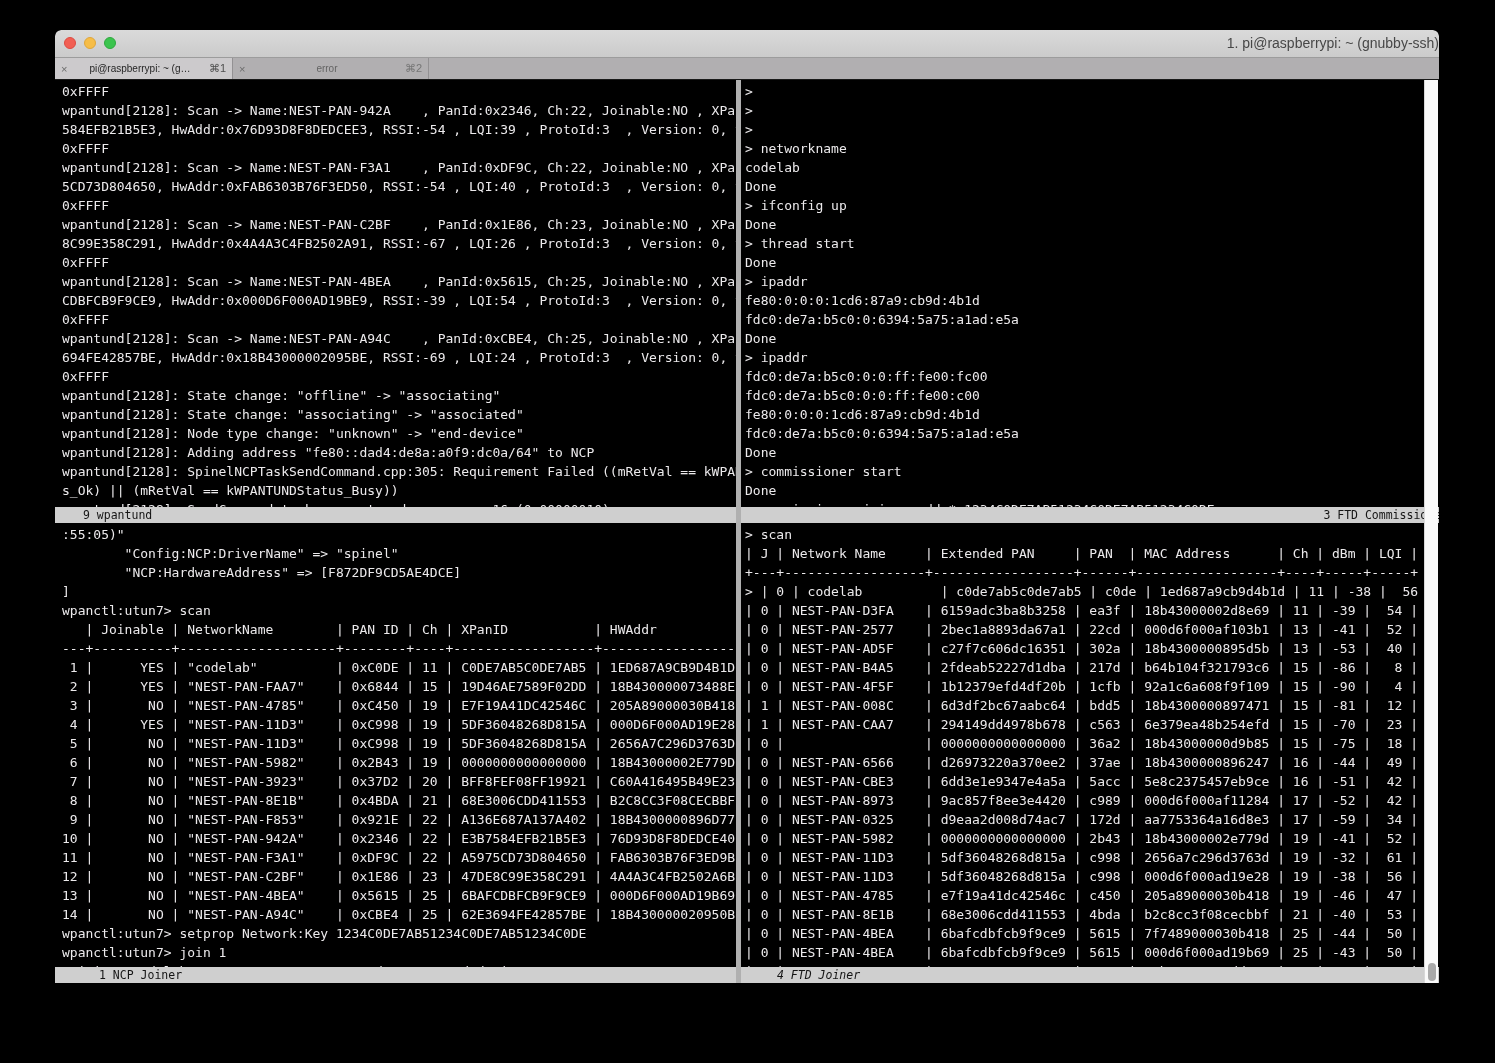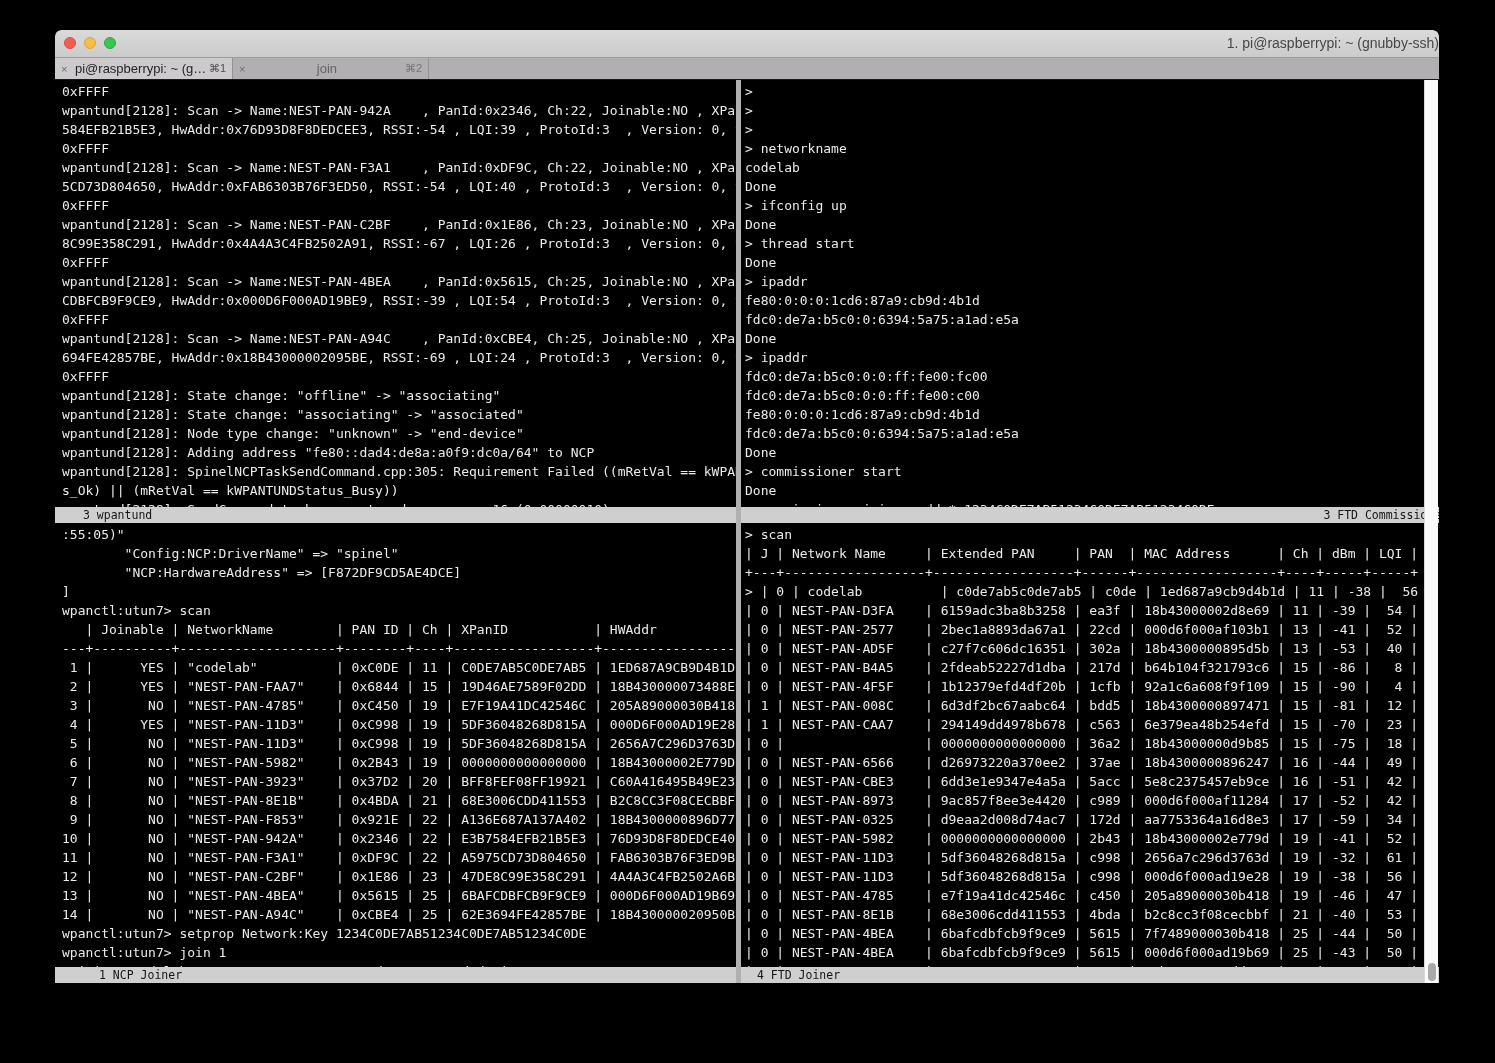--- a/index.html
+++ b/index.html
@@ -16,21 +16,21 @@
   .light.red{background:#f15f53;border:1px solid #dd4b42;}
   .light.yellow{background:#f6bd47;border:1px solid #dfa63a;}
   .light.green{background:#3bc44e;border:1px solid #2fa83f;}
   .title{text-align:right;font-size:14px;line-height:27px;color:#474747;}
   
   .tabbar{height:21px;background:#b1afb1;display:flex;border-bottom:1px solid #1a1a1a;}
   .tab{display:flex;align-items:center;box-sizing:border-box;border-right:1px solid #939193;
        padding:0 6px;height:100%;}
   .tab.active{background:#cccacc;}
   .tab-close{font-size:11px;color:#6c6c6c;width:14px;flex:0 0 auto;cursor:default;}
-  .tab-label{flex:1 1 auto;text-align:center;font-size:13px;color:#262626;
+  .tab-label{flex:1 1 auto;text-align:center;font-size:10px;color:#262626;
              white-space:nowrap;overflow:hidden;}
   .tab.inactive .tab-label{color:#646464;}
   .tab-shortcut{flex:0 0 auto;font-size:11px;color:#4e4e4e;margin-left:4px;}
   .tab.inactive .tab-shortcut{color:#757575;}
   .tab-filler{flex:1 1 auto;}
   
   .content{position:relative;width:1384px;height:963px;background:#000;}
   .pane{position:absolute;overflow:hidden;background:#000;}
   .term{margin:0;padding:2px 0 0 7px;font-family:"DejaVu Sans Mono","Liberation Mono",monospace;
         font-size:13px;line-height:19px;color:#eceaec;white-space:pre;}
@@ -47,21 +47,21 @@
   .scroll-thumb{position:absolute;left:3px;bottom:2px;width:8px;height:18px;border-radius:4px;
         background:#a9a9a9;}
   
   #pane-wpantund{left:0;top:0;width:681px;height:427px;}
   #status-wpantund{left:0;top:427px;width:686px;padding-left:28px;}
   #pane-ncp{left:0;top:443px;width:681px;height:444px;}
   #status-ncp{left:0;top:887px;width:686px;padding-left:44px;}
   #pane-comm{left:686px;top:0;width:683px;height:427px;}
   #status-comm{left:686px;top:427px;width:683px;padding-left:24px;text-align:right;}
   #pane-ftdj{left:686px;top:443px;width:825px;height:444px;}
-  #status-ftdj{left:702px;top:887px;width:683px;}
+  #status-ftdj{left:722px;top:887px;width:683px;font-style:italic;}
 </style>
 </head>
 <body>
 
 <div class="window">
 
   <div class="titlebar">
     <div class="lights">
       <span class="light red"></span>
       <span class="light yellow"></span>
@@ -71,21 +71,21 @@
   </div>
 
   <div class="tabbar">
     <div class="tab active" style="width:178px;">
       <span class="tab-close">×</span>
       <span class="tab-label">pi@raspberrypi: ~ (g…</span>
       <span class="tab-shortcut">⌘1</span>
     </div>
     <div class="tab inactive" style="width:196px;">
       <span class="tab-close">×</span>
-      <span class="tab-label">join</span>
+      <span class="tab-label">error</span>
       <span class="tab-shortcut">⌘2</span>
     </div>
     <div class="tab-filler"></div>
   </div>
 
   <div class="content">
 
     <div class="pane" id="pane-wpantund">
       <pre class="term">0xFFFF
 wpantund[2128]: Scan -&gt; Name:NEST-PAN-942A    , PanId:0x2346, Ch:22, Joinable:NO , XPanId:0xE3B7
@@ -105,21 +105,21 @@
 0xFFFF
 wpantund[2128]: State change: "offline" -&gt; "associating"
 wpantund[2128]: State change: "associating" -&gt; "associated"
 wpantund[2128]: Node type change: "unknown" -&gt; "end-device"
 wpantund[2128]: Adding address "fe80::dad4:de8a:a0f9:dc0a/64" to NCP
 wpantund[2128]: SpinelNCPTaskSendCommand.cpp:305: Requirement Failed ((mRetVal == kWPANTUNDStatu
 s_Ok) || (mRetVal == kWPANTUNDStatus_Busy))
 wpantund[2128]: SendCommand task encountered an error: 16 (0x00000010)
 wpantund[2128]: SpinelNCPTaskSendCommand.cpp:363: Check Failed (error 16)</pre>
     </div>
-    <div class="statusbar" id="status-wpantund">3 wpantund</div>
+    <div class="statusbar" id="status-wpantund">9 wpantund</div>
 
     <div class="pane" id="pane-ncp">
       <pre class="term">:55:05)"
         "Config:NCP:DriverName" =&gt; "spinel"
         "NCP:HardwareAddress" =&gt; [F872DF9CD5AE4DCE]
 ]
 wpanctl:utun7&gt; scan
    | Joinable | NetworkName        | PAN ID | Ch | XPanID           | HWAddr           | RSSI
 ---+----------+--------------------+--------+----+------------------+------------------+------
  1 |      YES | "codelab"          | 0xC0DE | 11 | C0DE7AB5C0DE7AB5 | 1ED687A9CB9D4B1D |  -21

